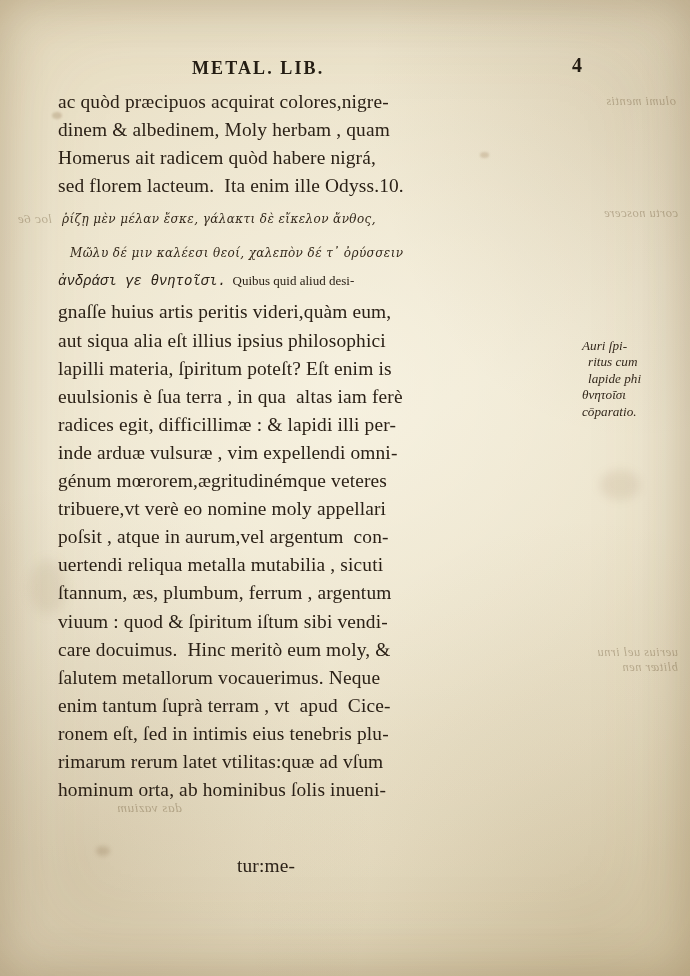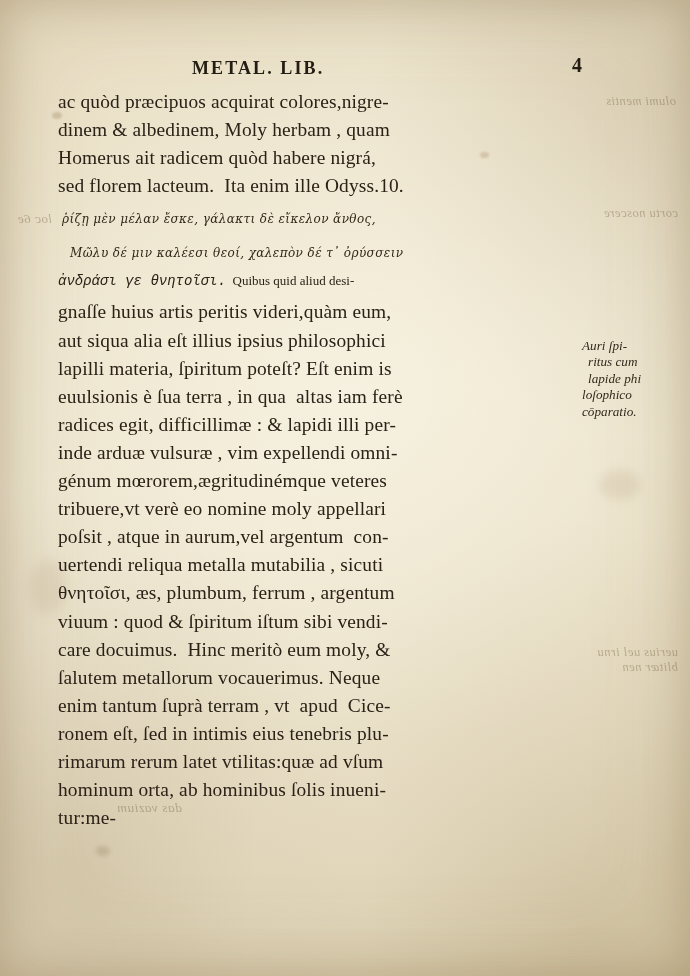--- a/index.html
+++ b/index.html
@@ -82,22 +82,23 @@
     line-height: 28.1px;
     color: #2b2117;
     text-rendering: optimizeLegibility;
   }
   .tline {
     white-space: pre;
     font-family: "Liberation Serif", serif;
     letter-spacing: 0.15px;
   }
   .tline.last {
-    text-align: left;
+    text-align: center;
     padding-right: 4px;
+    margin-top: 48px;
   }
   .greek {
     font-size: 12px;
     line-height: 24.5px;
     font-style: italic;
     letter-spacing: 0.4px;
     color: #33281b;
     font-family: "DejaVu Serif", serif;
   }
   .greek.g1 { padding-left: 4px; }
@@ -221,33 +222,33 @@
     <div class="tline">gnaſſe huius artis peritis videri,quàm eum,</div>
     <div class="tline">aut siqua alia eſt illius ipsius philosophici</div>
     <div class="tline">lapilli materia, ſpiritum poteſt? Eſt enim is</div>
     <div class="tline">euulsionis è ſua terra , in qua  altas iam ferè</div>
     <div class="tline">radices egit, difficillimæ : &amp; lapidi illi per-</div>
     <div class="tline">inde arduæ vulsuræ , vim expellendi omni-</div>
     <div class="tline">génum mœrorem,ægritudinémque veteres</div>
     <div class="tline">tribuere,vt verè eo nomine moly appellari</div>
     <div class="tline">poſsit , atque in aurum,vel argentum  con-</div>
     <div class="tline">uertendi reliqua metalla mutabilia , sicuti</div>
-    <div class="tline">θνητοῖσι, æs, plumbum, ferrum , argentum</div>
+    <div class="tline">ſtannum, æs, plumbum, ferrum , argentum</div>
     <div class="tline">viuum : quod &amp; ſpiritum iſtum sibi vendi-</div>
     <div class="tline">care docuimus.  Hinc meritò eum moly, &amp;</div>
     <div class="tline">ſalutem metallorum vocauerimus. Neque</div>
     <div class="tline">enim tantum ſuprà terram , vt  apud  Cice-</div>
     <div class="tline">ronem eſt, ſed in intimis eius tenebris plu-</div>
     <div class="tline">rimarum rerum latet vtilitas:quæ ad vſum</div>
     <div class="tline">hominum orta, ab hominibus ſolis inueni-</div>
     <div class="tline last">tur:me-</div>
   </div>
 
   <div id="marginal-note">
     <div class="mnl">Auri ſpi-</div>
     <div class="mnl i1">ritus cum</div>
     <div class="mnl i1">lapide phi</div>
-    <div class="mnl">loſophico</div>
+    <div class="mnl">θνητοῖσι</div>
     <div class="mnl">cōparatio.</div>
   </div>
 
   <div id="vignette"></div>
 </div>
 
 </body></html>

